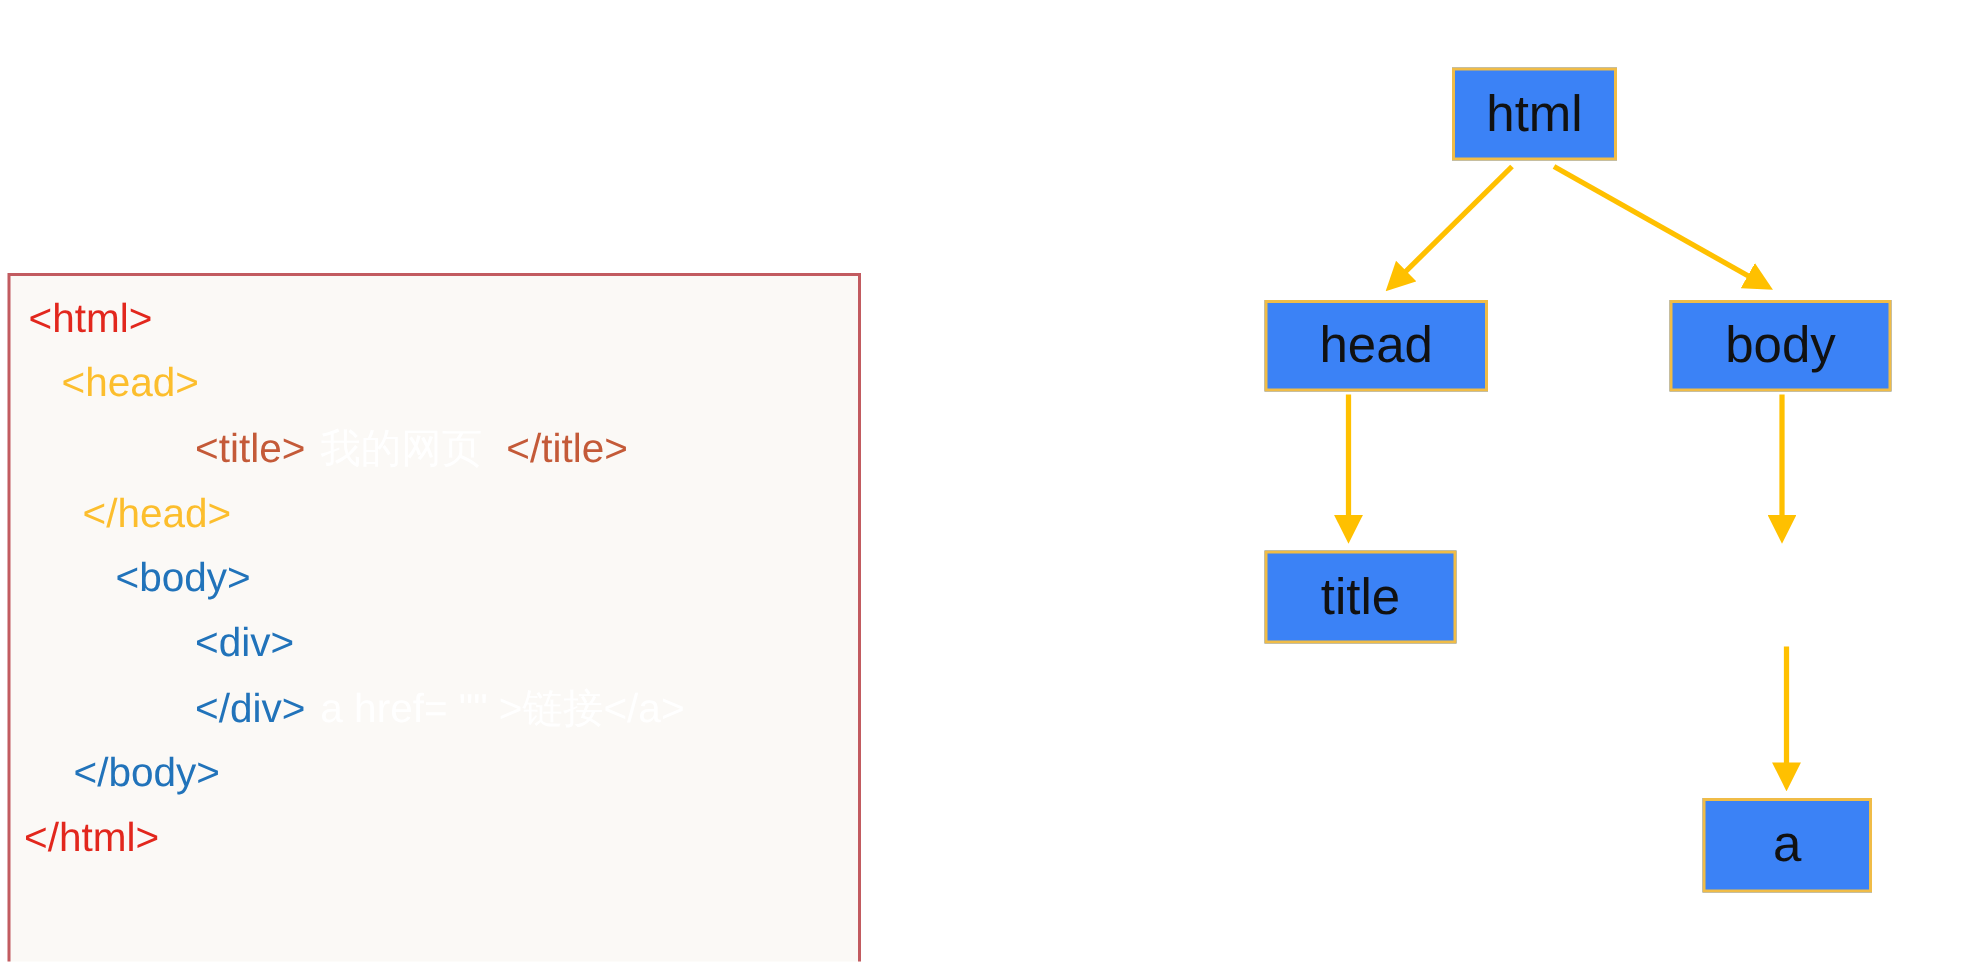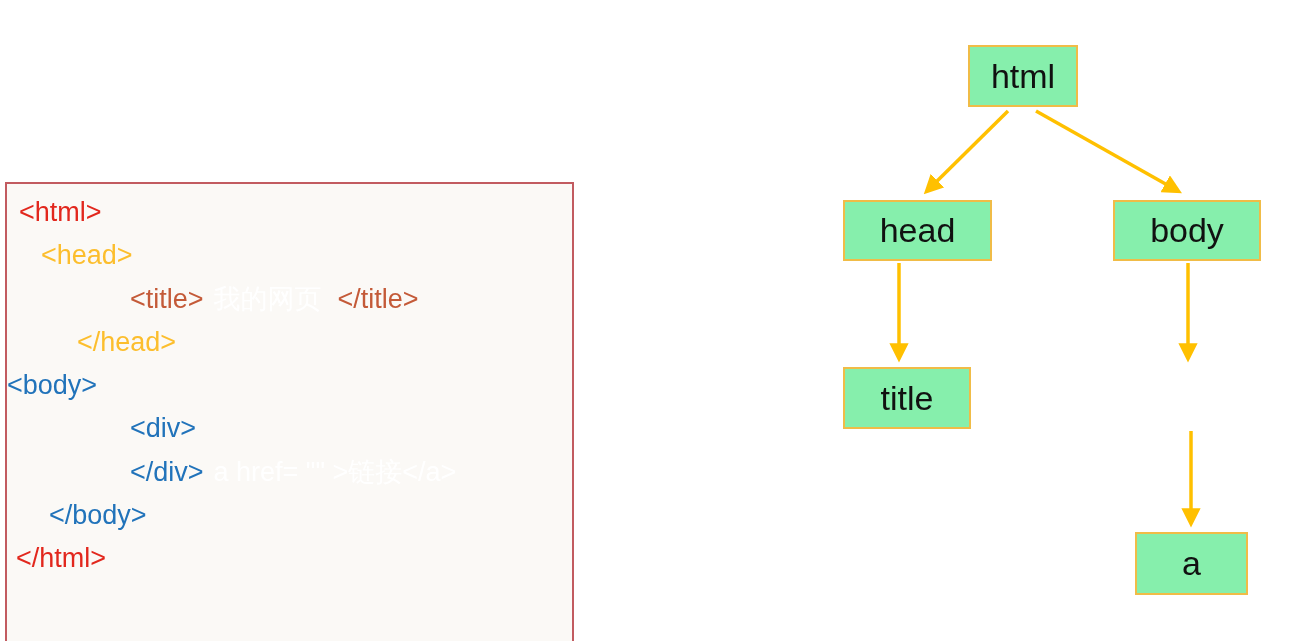--- a/index.html
+++ b/index.html
@@ -27,21 +27,21 @@
     white-space: nowrap;
   }
   .code-line { height: 43.3px; }
   .code-line span { display: inline-block; vertical-align: top; }
 
   
   .tree-node {
     position: absolute;
     box-sizing: border-box;
     border: 2px solid #f0bc47;
-    background: #86efac;
+    background: #3b82f6;
     color: #111111;
     font-size: 34px;
     display: flex;
     align-items: center;
     justify-content: center;
   }
   .node-html  { left:  968px; top:  45px; width: 110px; height: 62px; }
   .node-head  { left:  843px; top: 200px; width: 149px; height: 61px; }
   .node-body  { left: 1113px; top: 200px; width: 148px; height: 61px; }
   .node-title { left:  843px; top: 367px; width: 128px; height: 62px; }
@@ -56,22 +56,22 @@
 </style>
 </head>
 <body>
 
 <div class="stage">
 
   <div class="code-panel" style="border-color: rgb(194, 91, 96); background: rgb(251, 249, 246);">
       <div class="code-line" style="padding-left: 12px;"><span style="color: rgb(226, 39, 29);">&lt;html&gt;</span></div>
       <div class="code-line" style="padding-left: 34px;"><span style="color: rgb(252, 190, 45);">&lt;head&gt;</span></div>
       <div class="code-line" style="padding-left: 123px;"><span style="color: rgb(196, 90, 56);">&lt;title&gt;</span><span style="color: rgb(255, 255, 255); margin-left: 10px;">我的网页</span><span style="color: rgb(196, 90, 56); margin-left: 16px;">&lt;/title&gt;</span></div>
-      <div class="code-line" style="padding-left: 70px;"><span style="color: rgb(252, 190, 45);">&lt;/head&gt;</span></div>
-      <div class="code-line" style=""><span style="color: rgb(33, 115, 186);">&lt;body&gt;</span></div>
+      <div class="code-line" style="padding-left: 48px;"><span style="color: rgb(252, 190, 45);">&lt;/head&gt;</span></div>
+      <div class="code-line" style="padding-left: 70px;"><span style="color: rgb(33, 115, 186);">&lt;body&gt;</span></div>
       <div class="code-line" style="padding-left: 123px;"><span style="color: rgb(33, 115, 186);">&lt;div&gt;</span></div>
       <div class="code-line" style="padding-left: 123px;"><span style="color: rgb(33, 115, 186);">&lt;/div&gt;</span><span style="color: rgb(255, 255, 255); margin-left: 10px;">a href= "" &gt;链接&lt;/a&gt;</span></div>
       <div class="code-line" style="padding-left: 42px;"><span style="color: rgb(33, 115, 186);">&lt;/body&gt;</span></div>
       <div class="code-line" style="padding-left: 9px;"><span style="color: rgb(226, 39, 29);">&lt;/html&gt;</span></div>
     </div>
 
   <svg class="arrows-svg" viewBox="0 0 1313 641" xmlns="http://www.w3.org/2000/svg">
     <defs>
       <marker id="arrowhead" markerWidth="5.5" markerHeight="5.5" refX="4.2" refY="2.75" orient="auto">
         <path d="M0,0 L5.5,2.75 L0,5.5 z" fill="#ffc000"></path>

